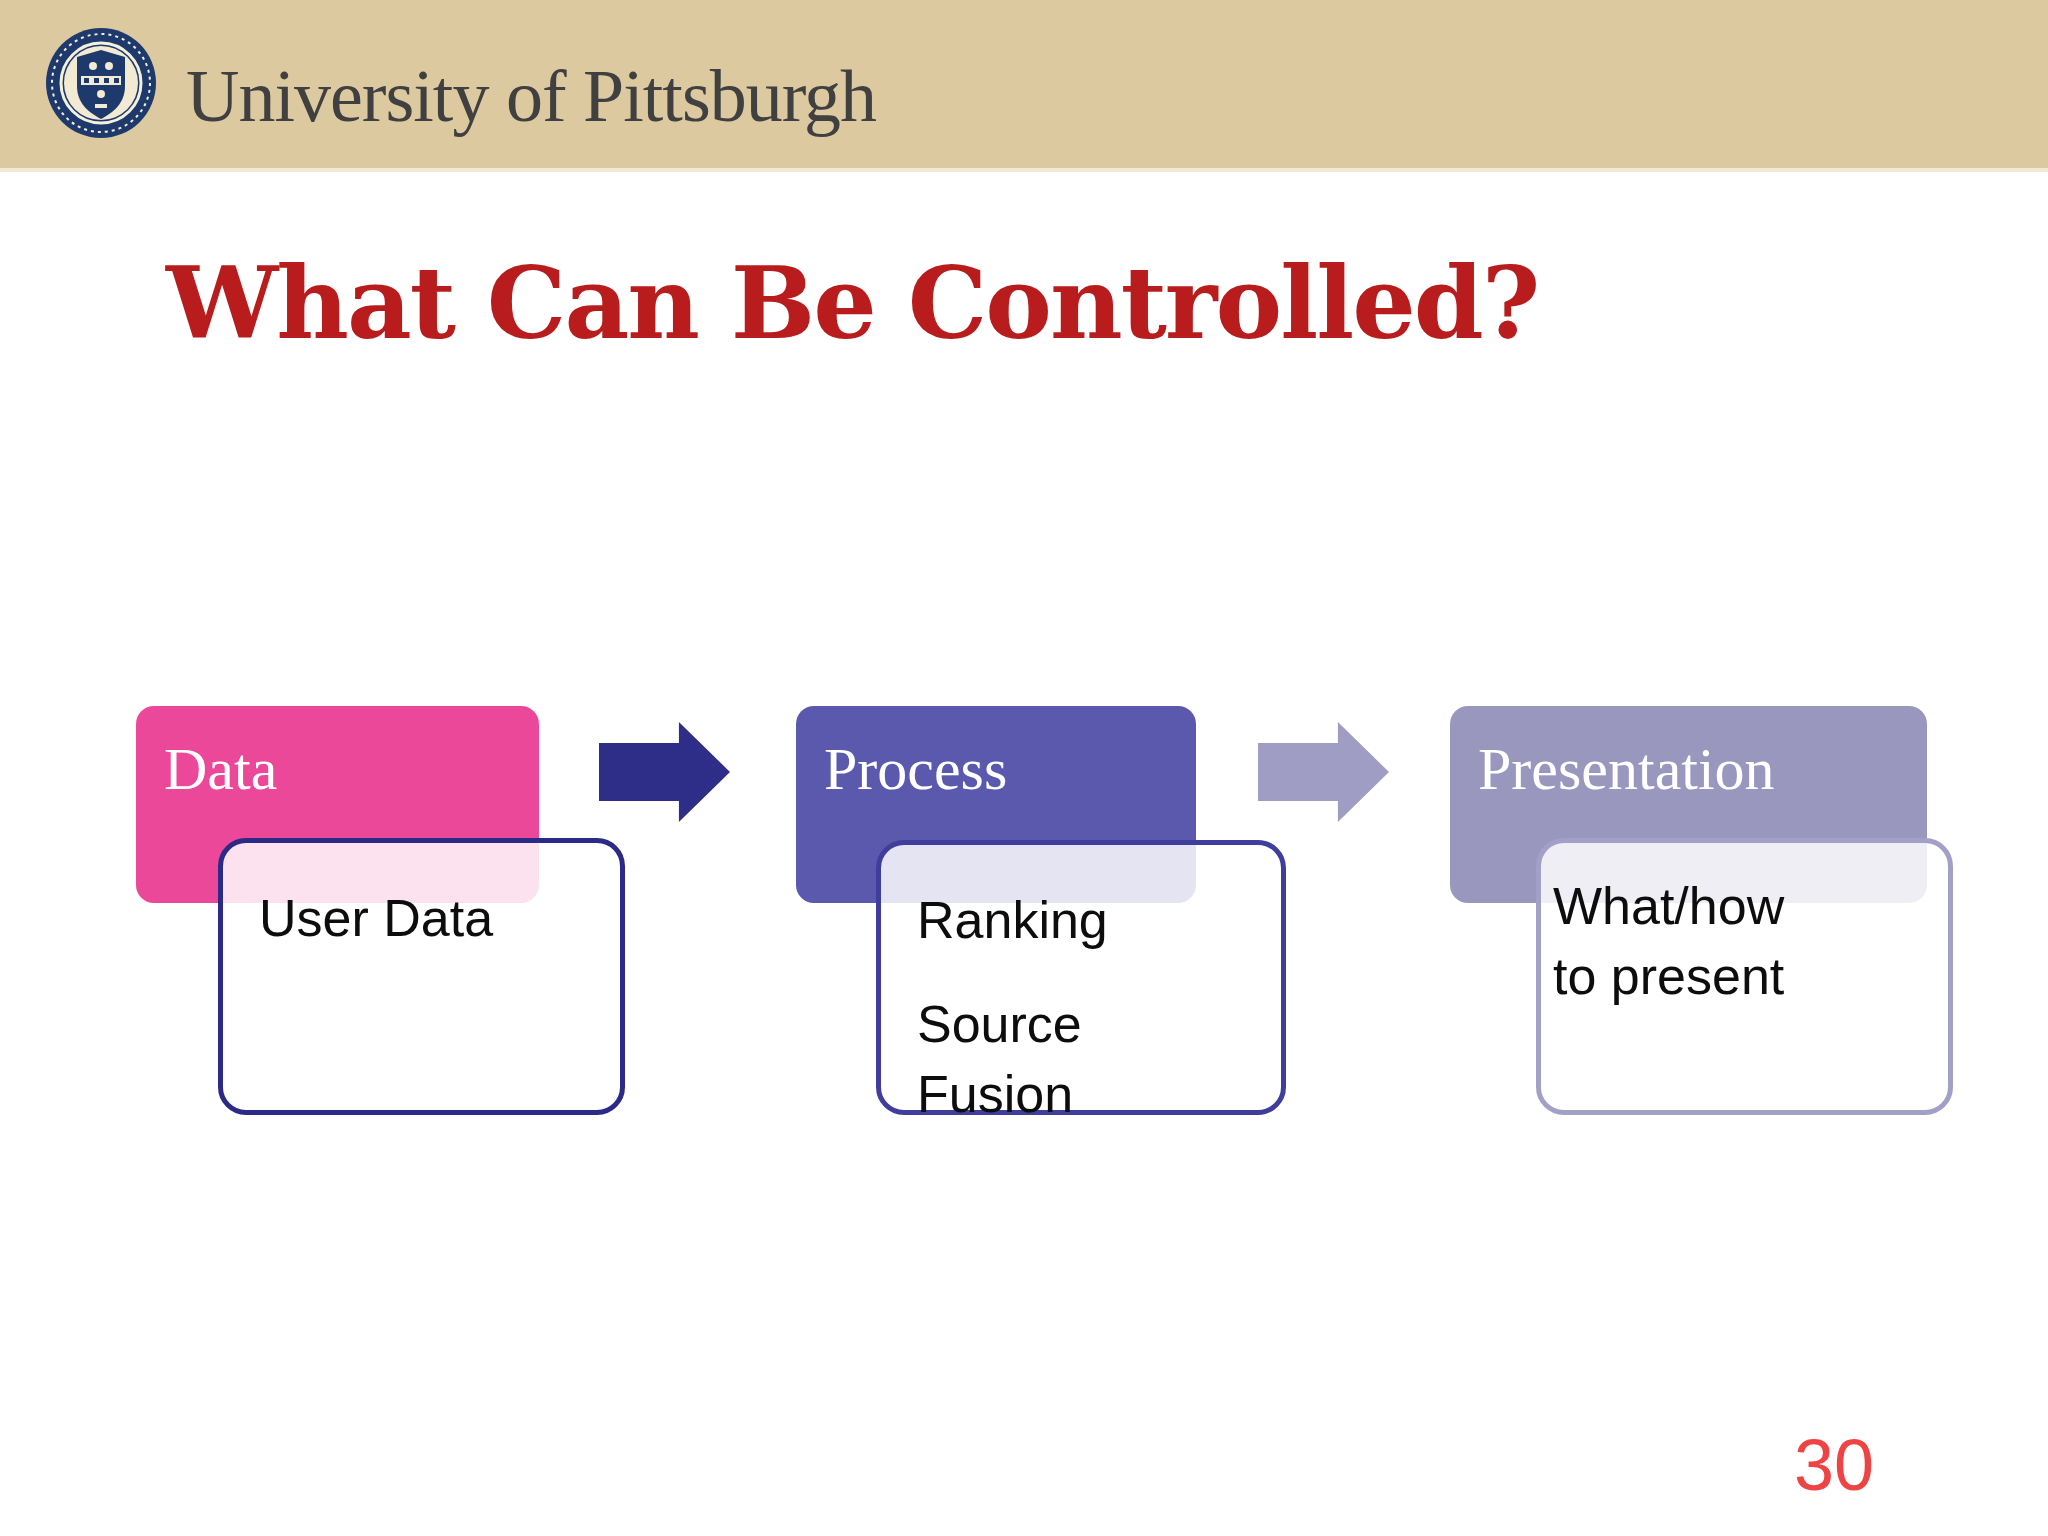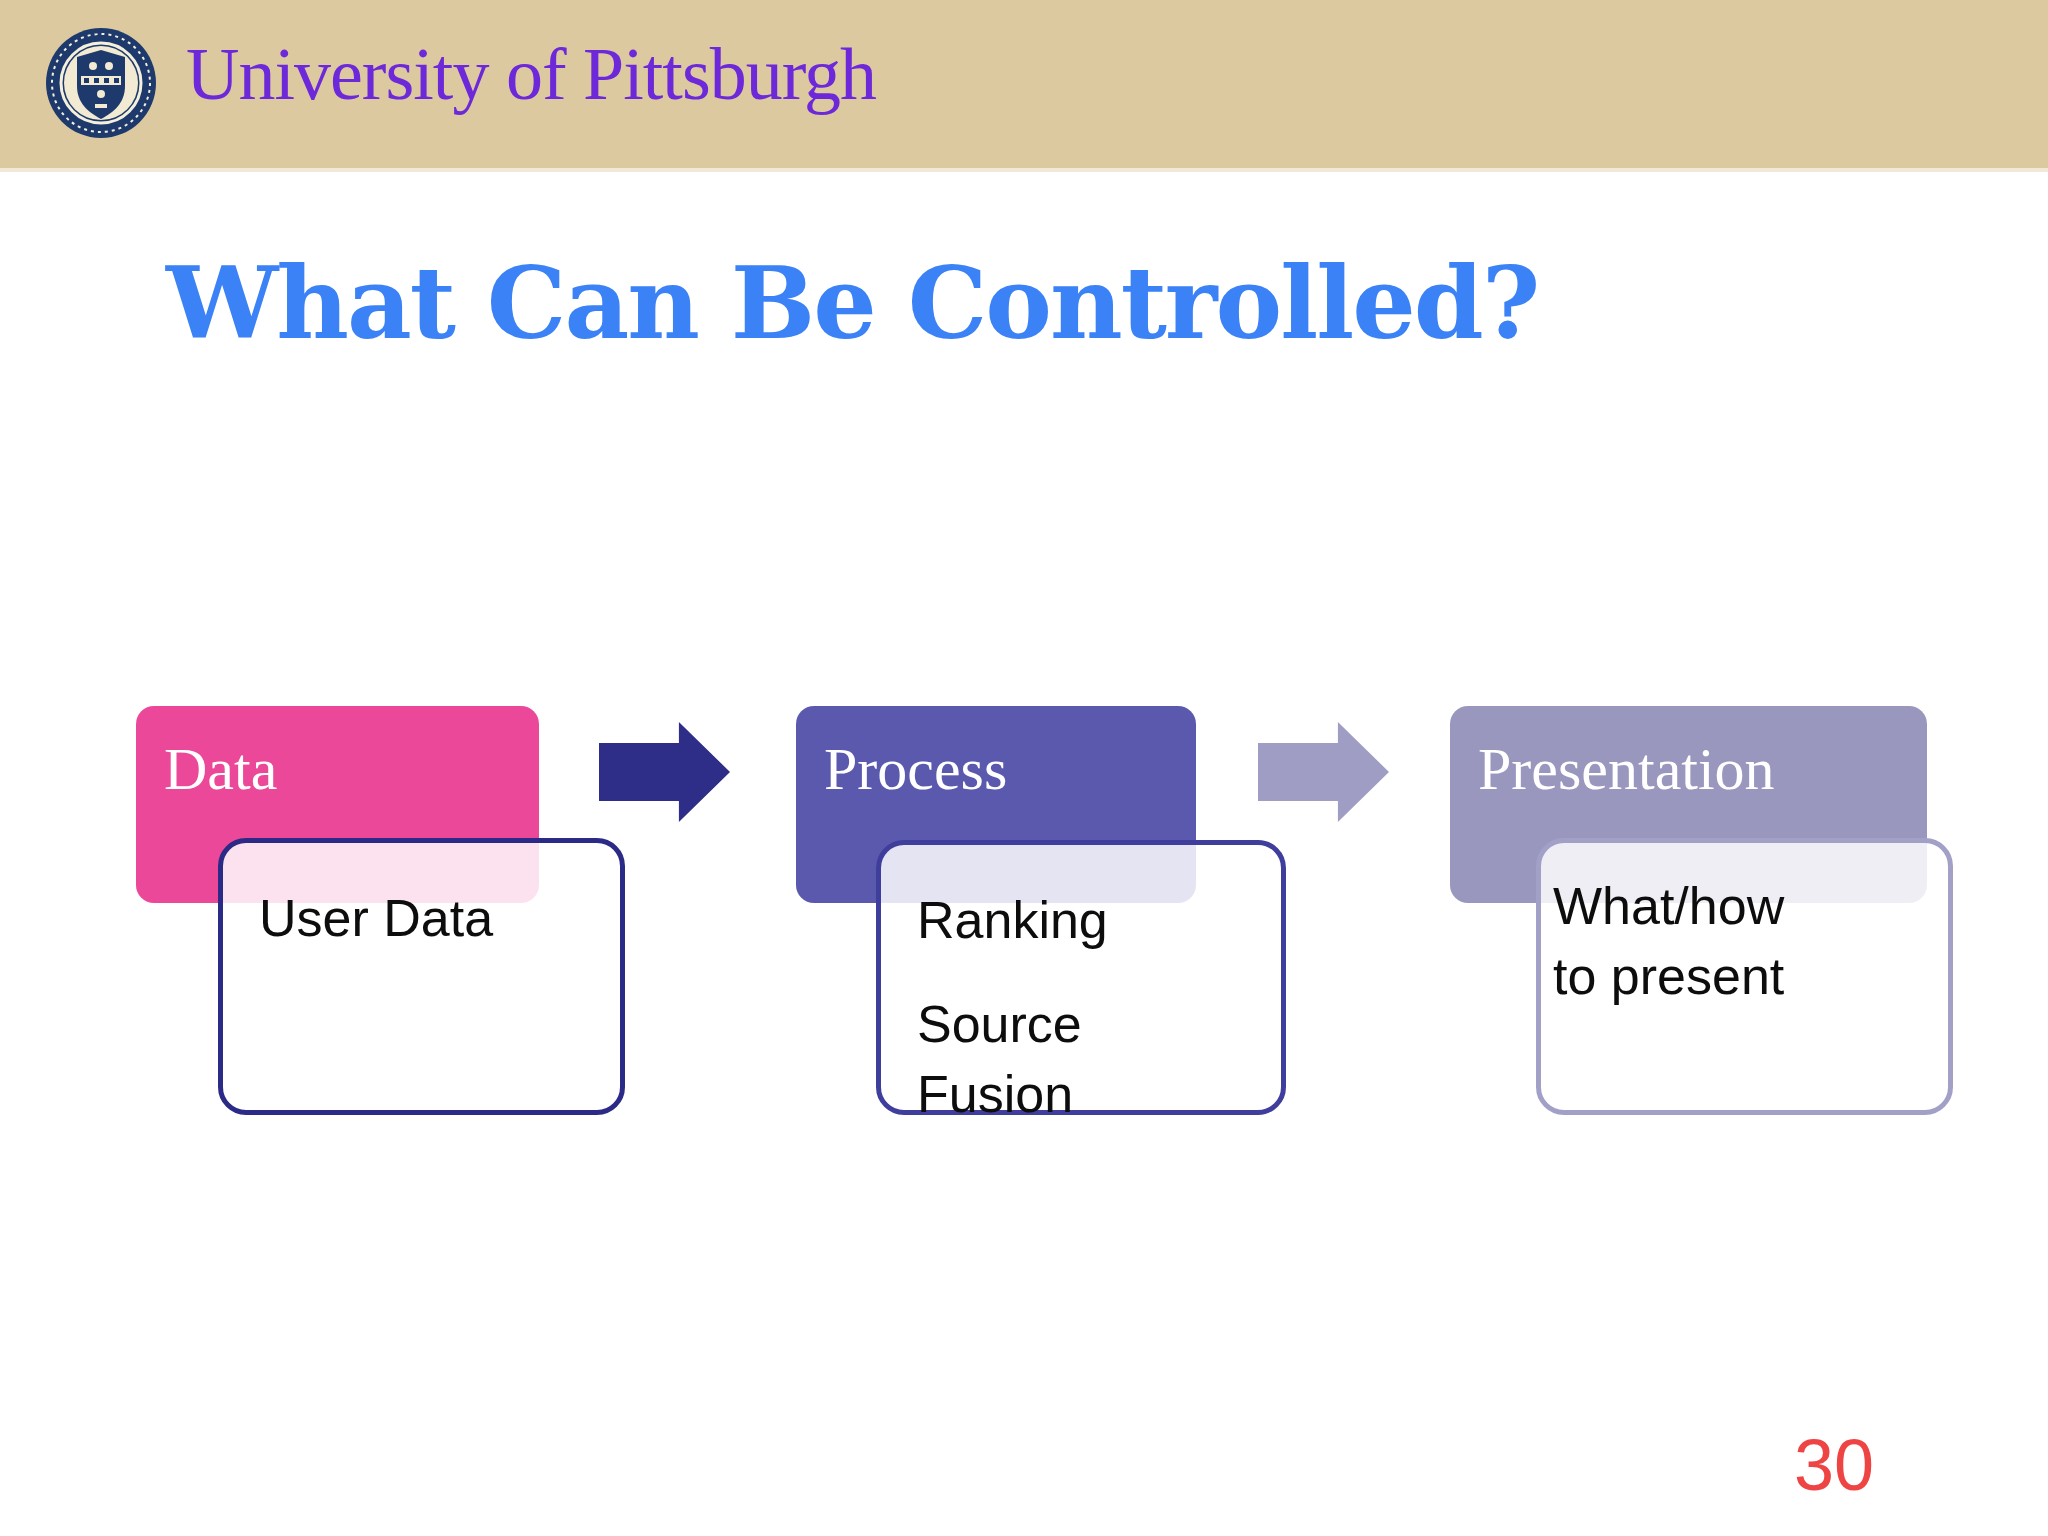--- a/index.html
+++ b/index.html
@@ -69,24 +69,24 @@
         <rect x="40" y="52" width="5" height="5" fill="#1e3a6d"></rect>
         <rect x="50" y="52" width="5" height="5" fill="#1e3a6d"></rect>
         <rect x="60" y="52" width="5" height="5" fill="#1e3a6d"></rect>
         <rect x="70" y="52" width="5" height="5" fill="#1e3a6d"></rect>
         <circle cx="49" cy="40" r="4" fill="#f2ead2"></circle>
         <circle cx="65" cy="40" r="4" fill="#f2ead2"></circle>
         <circle cx="57" cy="68" r="4" fill="#f2ead2"></circle>
         <rect x="51" y="78" width="12" height="4" fill="#f2ead2"></rect>
       </svg>
     </span>
-    <span class="inst" style="color: #6d28d9;">University of Pittsburgh</span>
+    <span class="inst" style="color: #404040; margin-top: 22px;">University of Pittsburgh</span>
   </header>
 
-  <h1 class="title" style="color: #3b82f6;">What Can Be Controlled?</h1>
+  <h1 class="title" style="color: #b91c1c;">What Can Be Controlled?</h1>
 
   <section class="group g1">
     <div class="parent-box" style="background: #ec4899;">
       <span class="box-label">Data</span>
     </div>
     <div class="sub-box" style="border-color: rgb(43, 42, 134);">
       <p class="item">User Data</p>
     </div>
   </section>
 

